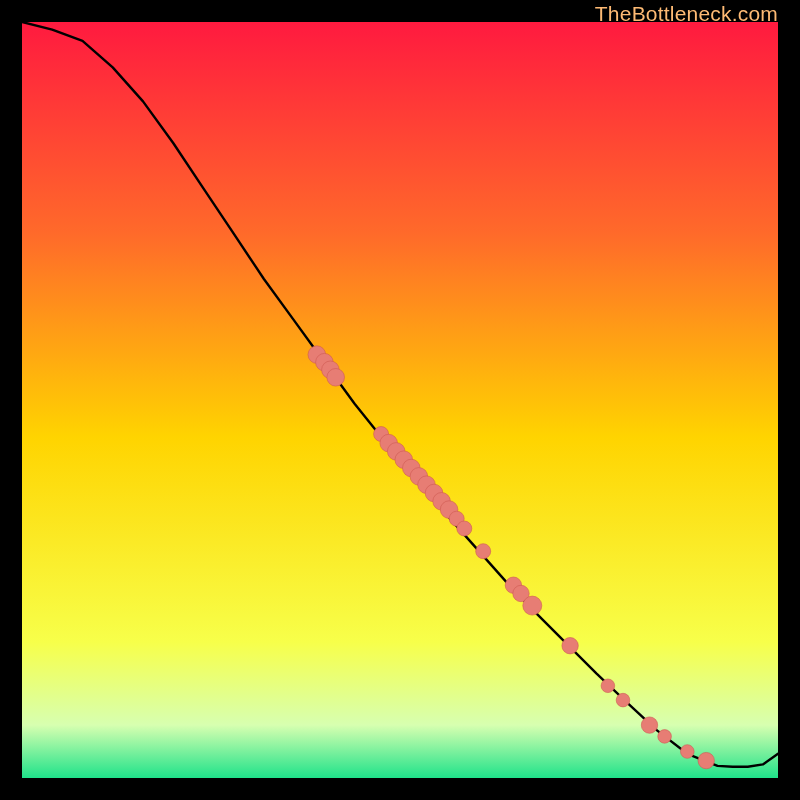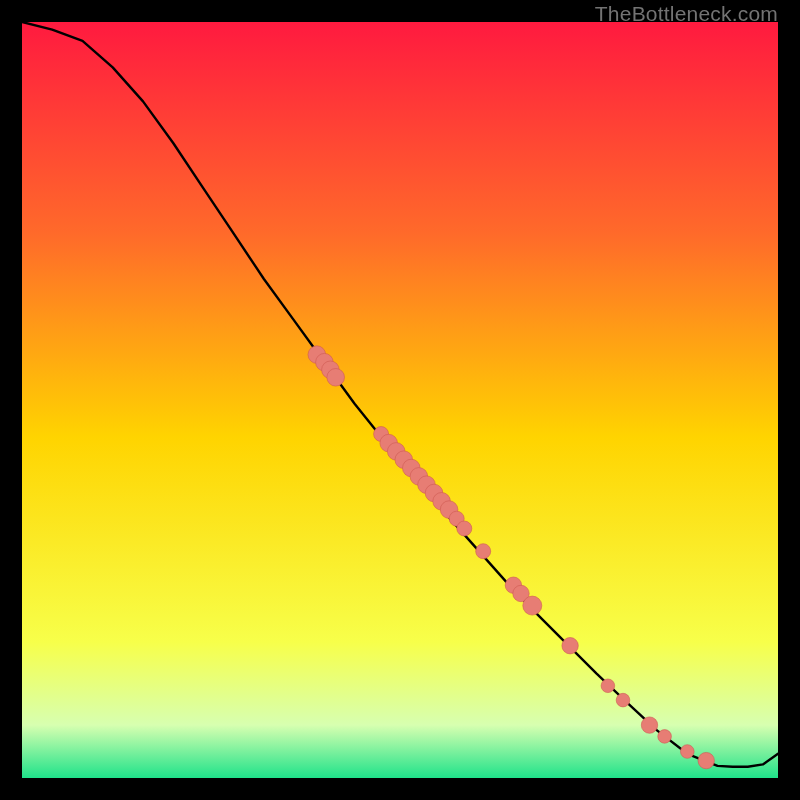--- a/index.html
+++ b/index.html
@@ -24,21 +24,21 @@
     left: 22px;
     top: 22px;
     width: 756px;
     height: 756px;
     overflow: hidden;
   }
   .attribution {
     position: absolute;
     top: 2px;
     right: 22px;
-    color: #737373;
+    color: #fdba74;
     font-size: 21px;
     font-weight: 400;
     letter-spacing: 0.2px;
   }
   svg {
     display: block;
   }
 </style>
 </head>
 <body>

